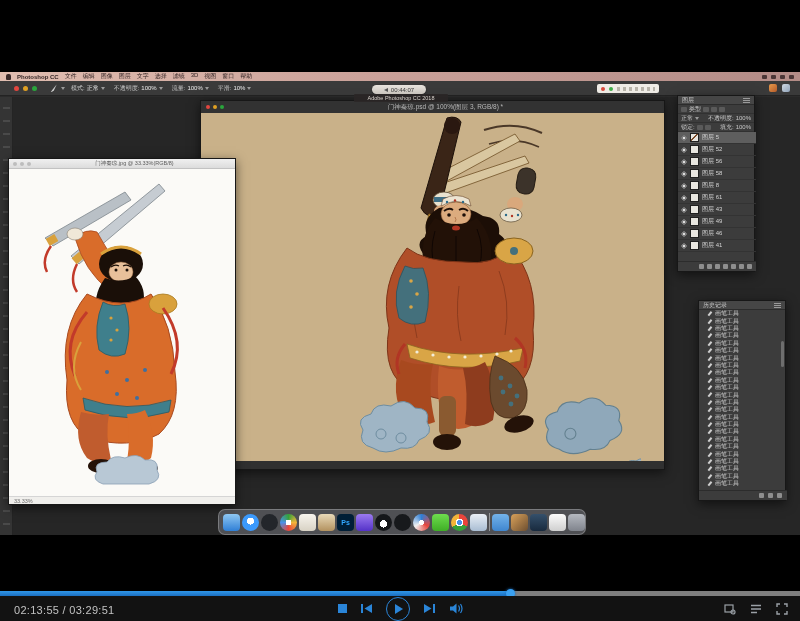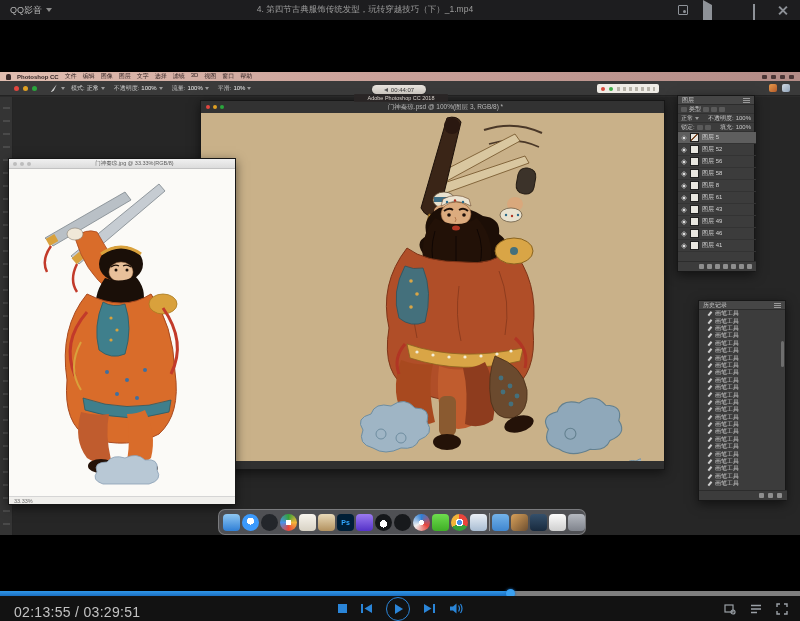--- a/index.html
+++ b/index.html
@@ -21,21 +21,21 @@
   .ic-close::before,.ic-close::after{content:"";position:absolute;left:4px;top:0;width:2px;height:11px;background:#8e9298;}
   .ic-close::before{transform:rotate(45deg);} .ic-close::after{transform:rotate(-45deg);}
 
   .video-area{position:absolute;left:0;top:20px;width:800px;height:571px;background:#000;overflow:hidden;}
 
   
   .progress{position:absolute;left:0;top:591px;width:800px;height:5px;background:#7e7e7e;}
   .progress-fill{position:relative;height:5px;background:linear-gradient(180deg,#2f96e8,#1b6fc0);}
   .progress-handle{position:absolute;right:-5px;top:-2px;width:9px;height:9px;border-radius:50%;background:#3aa0f0;box-shadow:0 0 3px #1b6fc0;}
   .controls{position:absolute;left:0;top:596px;width:800px;height:25px;background:#121212;}
-  .time-label{position:absolute;left:14px;top:8px;color:#c2c2c2;font-size:14px;letter-spacing:.3px;}
+  .time-label{position:absolute;left:14px;top:8px;color:#c2c2c2;font-size:11px;letter-spacing:.3px;}
   .ctrl-center{position:absolute;left:0;top:0;width:800px;height:25px;display:flex;align-items:center;justify-content:center;gap:13px;}
   .ic-stop{width:9px;height:9px;background:#2a85d8;}
   .play-btn{width:24px;height:24px;border-radius:50%;border:1.5px solid #2a85d8;display:flex;align-items:center;justify-content:center;}
   .play-tri{width:0;height:0;border-top:5px solid transparent;border-bottom:5px solid transparent;border-left:8px solid #2a85d8;margin-left:2px;}
   .ctrl-svg{display:block;}
   .ctrl-right{position:absolute;right:12px;top:0;height:25px;display:flex;align-items:center;gap:14px;}
 
   
   .recording{position:absolute;left:0;top:52px;width:800px;height:463px;background:#272727;overflow:hidden;}
   .menubar{position:absolute;left:0;top:0;width:800px;height:9px;background:linear-gradient(90deg,#e0bdb0,#cba29a 45%,#b28b86);display:flex;align-items:center;gap:6px;padding:0 6px;font-size:6px;color:#332424;}
@@ -118,34 +118,20 @@
   .dock-icon.divider{width:1px;height:18px;border-radius:0;background:rgba(255,255,255,.4)!important;}
   .dock-glyph{font-size:7px;font-weight:bold;line-height:1;}
 
   .rgb-r{background:#d84a3c;} .rgb-g{background:#3fae4a;}
 </style>
 </head>
 <body>
 
 <div class="stage">
 
-  <div class="titlebar">
-    <div class="app-menu">
-      <span>QQ影音</span>
-      <span class="caret-down"></span>
-    </div>
-    <div class="video-title">4. 第四节古典服饰传统发型，玩转穿越技巧（下）_1.mp4</div>
-    <div class="tb-icons">
-      <span class="tb-ic ic-shot"></span>
-      <span class="tb-ic"><span class="ic-plane"></span></span>
-      <span class="tb-ic"><span class="ic-min"></span></span>
-      <span class="tb-ic"><span class="ic-max"></span></span>
-      <span class="tb-ic ic-close"></span>
-    </div>
-  </div>
 
   <div class="video-area">
     <div class="recording">
 
       <div class="menubar">
         <span class="apple-ic"></span>
         <span class="mb-app">Photoshop CC</span>
         <span class="mb-menus">
 
         <span>文件</span>

